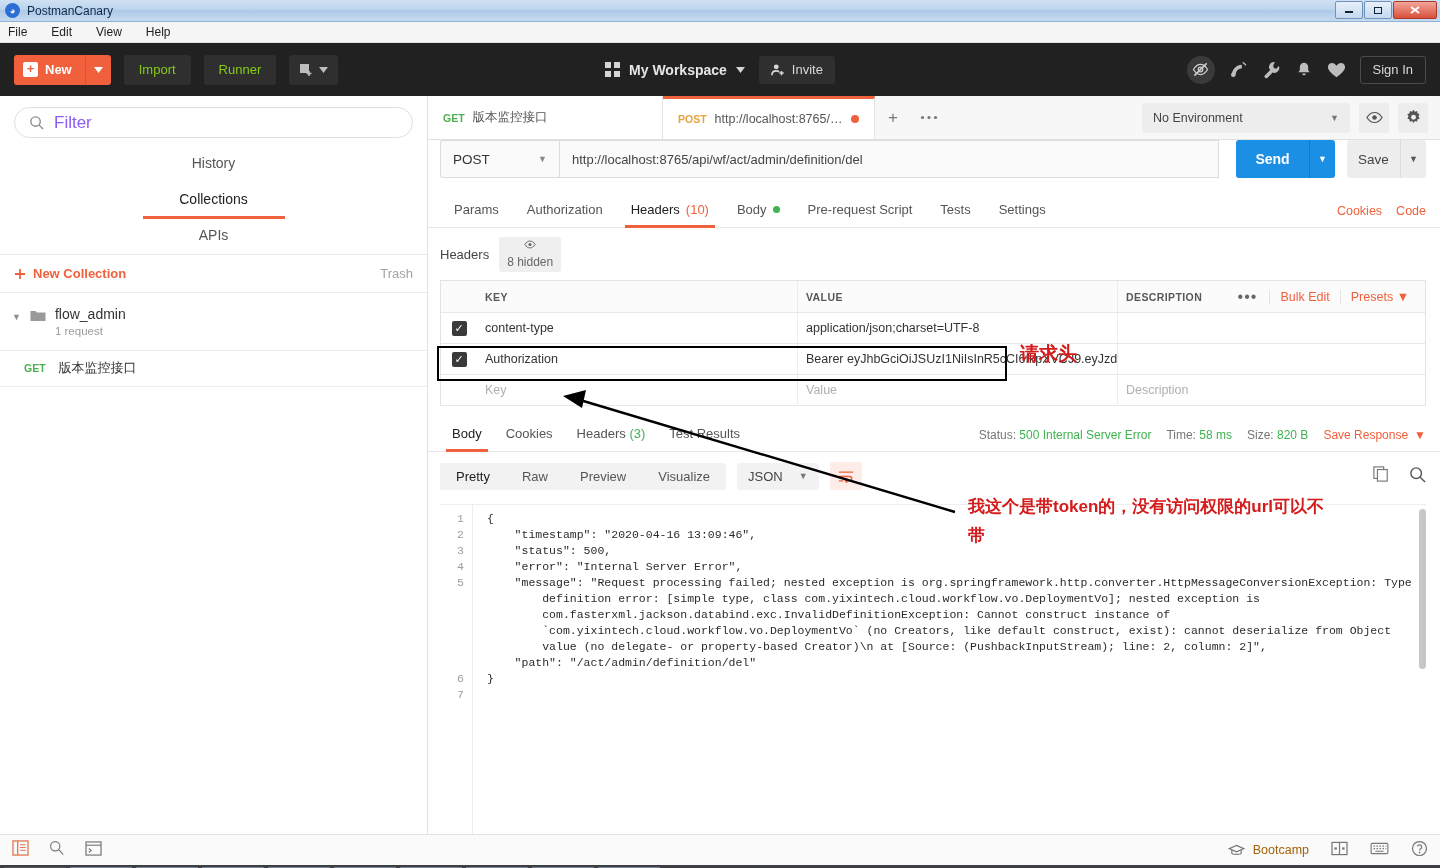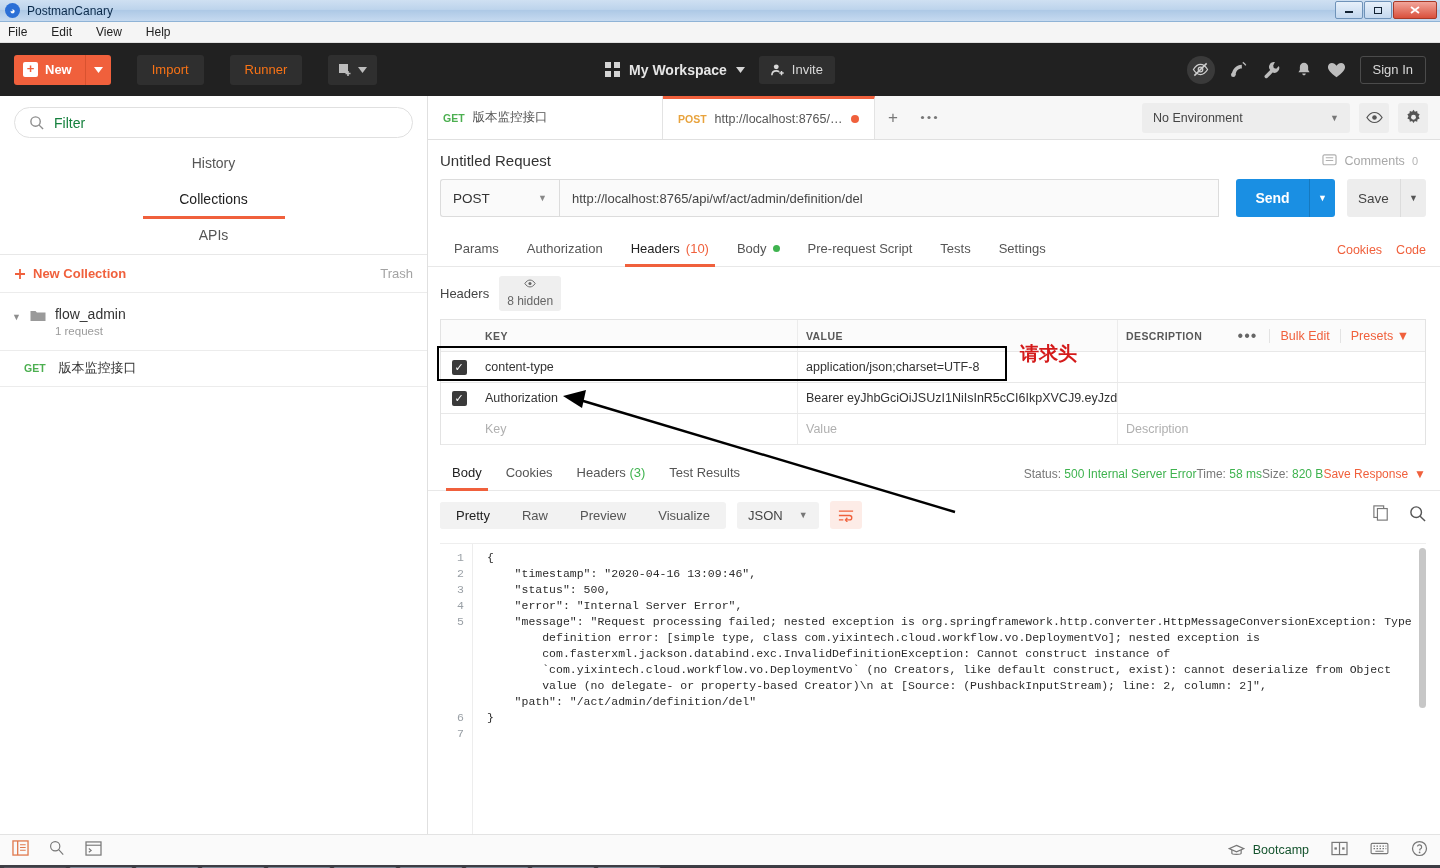--- a/index.html
+++ b/index.html
@@ -67,23 +67,23 @@
     width: 15px; height: 15px; background: #fff; border-radius: 2px;
     color: #f0603c; font-size: 13px; font-weight: bold; line-height: 13px;
     text-align: center;
   }
   .btn-new .caret {
     width: 26px; height: 30px; border-left: 1px solid #d9522f;
     display: flex; align-items: center; justify-content: center;
   }
   .tbtn {
     height: 30px; background: #2f2f2f; border-radius: 3px;
-    color: #f97316; font-size: 13px;
+    color: #84cc16; font-size: 13px;
     display: flex; align-items: center; justify-content: center;
-    padding: 0 15px; margin-left: 26px;
+    padding: 0 15px; margin-left: 13px;
   }
   .tbtn.icon-btn { padding: 0 10px; gap: 6px; }
   .ws-center {
     position: absolute; left: 0; right: 0; top: 0; height: 53px;
     display: flex; align-items: center; justify-content: center; gap: 14px;
     pointer-events: none;
   }
   .ws-center > * { pointer-events: auto; }
   .ws-sel {
     display: flex; align-items: center; gap: 9px;
@@ -116,21 +116,21 @@
   
   .sidebar {
     width: 428px; border-right: 1px solid #e0e0e0;
     background: #fff; display: flex; flex-direction: column;
   }
   .filter-wrap { padding: 11px 14px 8px 14px; }
   .filter-box {
     height: 31px; border: 1px solid #e0e0e0; border-radius: 16px;
     display: flex; align-items: center; gap: 10px; padding: 0 14px;
   }
-  .filter-box .ph { font-size: 14px; color: #15803d; }
+  .filter-box .ph { font-size: 17px; color: #8b5cf6; }
   .side-tabs { display: flex; border-bottom: 1px solid #e8e8e8; flex-direction: column; }
   .side-tab {
     flex: 1; text-align: center; font-size: 14px; color: #555;
     padding: 9px 0 11px 0; position: relative;
   }
   .side-tab.active { color: #212121; }
   .side-tab.active:after {
     content: ""; position: absolute; left: 50%; transform: translateX(-50%);
     bottom: -1px; width: 142px; height: 3px; background: #f0603c;
   }
@@ -303,21 +303,21 @@
   }
   .rsp {
     font-size: 13px; color: #555; padding: 8px 12px 10px 12px; position: relative;
   }
   .rsp.active { color: #212121; }
   .rsp.active:after {
     content: ""; position: absolute; left: 6px; right: 6px; bottom: -1px;
     height: 3px; background: #f0603c;
   }
   .rsp .c { color: #3fb34f; }
-  .resp-meta { margin-left: auto; display: flex; align-items: center; font-size: 12px; }
+  .resp-meta { margin-left: auto; display: flex; align-items: center; gap: 15px; font-size: 12px; }
   .resp-meta .k { color: #777; }
   .resp-meta .v { color: #3fb34f; }
   .resp-meta .save-resp { color: #f0603c; display: flex; align-items: center; gap: 6px; }
 
   .fmt-row { display: flex; align-items: center; padding: 10px 14px 8px 12px; gap: 0; }
   .fmt-pills { display: flex; background: #f2f2f2; border-radius: 3px; overflow: hidden; }
   .fmt { font-size: 13px; color: #555; padding: 6px 16px; }
   .fmt.active { color: #222; background: #f2f2f2; }
   .lang-sel {
     margin-left: 11px; background: #f2f2f2; border-radius: 3px;
@@ -364,21 +364,21 @@
     border: 2px solid #000; pointer-events: none;
   }
   .arrow-svg { position: absolute; left: 0; top: 0; width: 1440px; height: 868px; pointer-events: none; }
 
   
   .statusbar {
     height: 31px; border-top: 1px solid #e3e3e3; background: #fafafa;
     display: flex; align-items: center; padding: 0 12px; gap: 20px;
   }
   .statusbar .sb-right { margin-left: auto; display: flex; align-items: center; gap: 22px; }
-  .sb-item { display: flex; align-items: center; gap: 8px; font-size: 12.5px; color: #14532d; }
+  .sb-item { display: flex; align-items: center; gap: 8px; font-size: 12.5px; color: #a16207; }
 
   
   .taskbar {
     height: 24px; background: linear-gradient(to bottom, #3f3f46, #1f1f24);
     display: flex; align-items: center; gap: 2px; padding: 0 3px;
   }
   .tk {
     width: 64px; height: 20px; border-radius: 2px;
     background: linear-gradient(to bottom, #dfe6ee, #b9c4d2);
     border: 1px solid #7d8896;
@@ -578,31 +578,20 @@
           </div>
           <div class="sq-btn">
             <svg width="17" height="17" viewBox="0 0 18 18">
               <path d="M9 0.8 l1.5 2 l2.4-0.7 l0.3 2.5 l2.3 1 l-1.2 2.2 l1.2 2.2 l-2.3 1 l-0.3 2.5 l-2.4-0.7 l-1.5 2 l-1.5-2 l-2.4 0.7 l-0.3-2.5 l-2.3-1 l1.2-2.2 l-1.2-2.2 l2.3-1 l0.3-2.5 l2.4 0.7 Z" fill="#555"></path>
               <circle cx="9" cy="8.8" r="2.6" fill="#ededed"></circle>
             </svg>
           </div>
         </div>
       </div>
 
-      <div class="req-title-row">
-        <span class="req-title">Untitled Request</span>
-        <span class="comments">
-          <svg width="15" height="14" viewBox="0 0 16 15">
-            <rect x="1" y="1" width="14" height="10.5" rx="1.5" fill="none" stroke="#b0b0b0" stroke-width="1.3"></rect>
-            <path d="M4 4 h8 M4 7 h8" stroke="#b0b0b0" stroke-width="1.2"></path>
-          </svg>
-          <span>Comments</span>
-          <span class="num">0</span>
-        </span>
-      </div>
 
       <div class="url-row">
         <div class="method-sel">
           <span>POST</span>
           <span class="cv">▼</span>
         </div>
         <div class="url-input">
           <span>http://localhost:8765/api/wf/act/admin/definition/del</span>
         </div>
         <div class="send-grp">
@@ -769,20 +758,21 @@
 <span>    "path": "/act/admin/definition/del"</span>
 <span>}</span></div>
         <div class="scroll-v"></div>
       </div>
 
     </div>
   </div>
 
   <div class="hl-box"></div>
   <div class="anno anno-req-head">请求头</div>
+  <div class="anno anno-token">我这个是带token的，没有访问权限的url可以不带</div>
   <svg class="arrow-svg">
     <line x1="955" y1="512" x2="580" y2="400" stroke="#000" stroke-width="2.4"></line>
     <polygon points="563,396 586,390 582,408" fill="#000"></polygon>
   </svg>
 
   <div class="statusbar">
     <span>
       <svg width="17" height="16" viewBox="0 0 18 17">
         <rect x="1" y="1" width="16" height="15" fill="none" stroke="#e07a4f" stroke-width="1.4"></rect>
         <path d="M6 1 V16" stroke="#e07a4f" stroke-width="1.4"></path>

